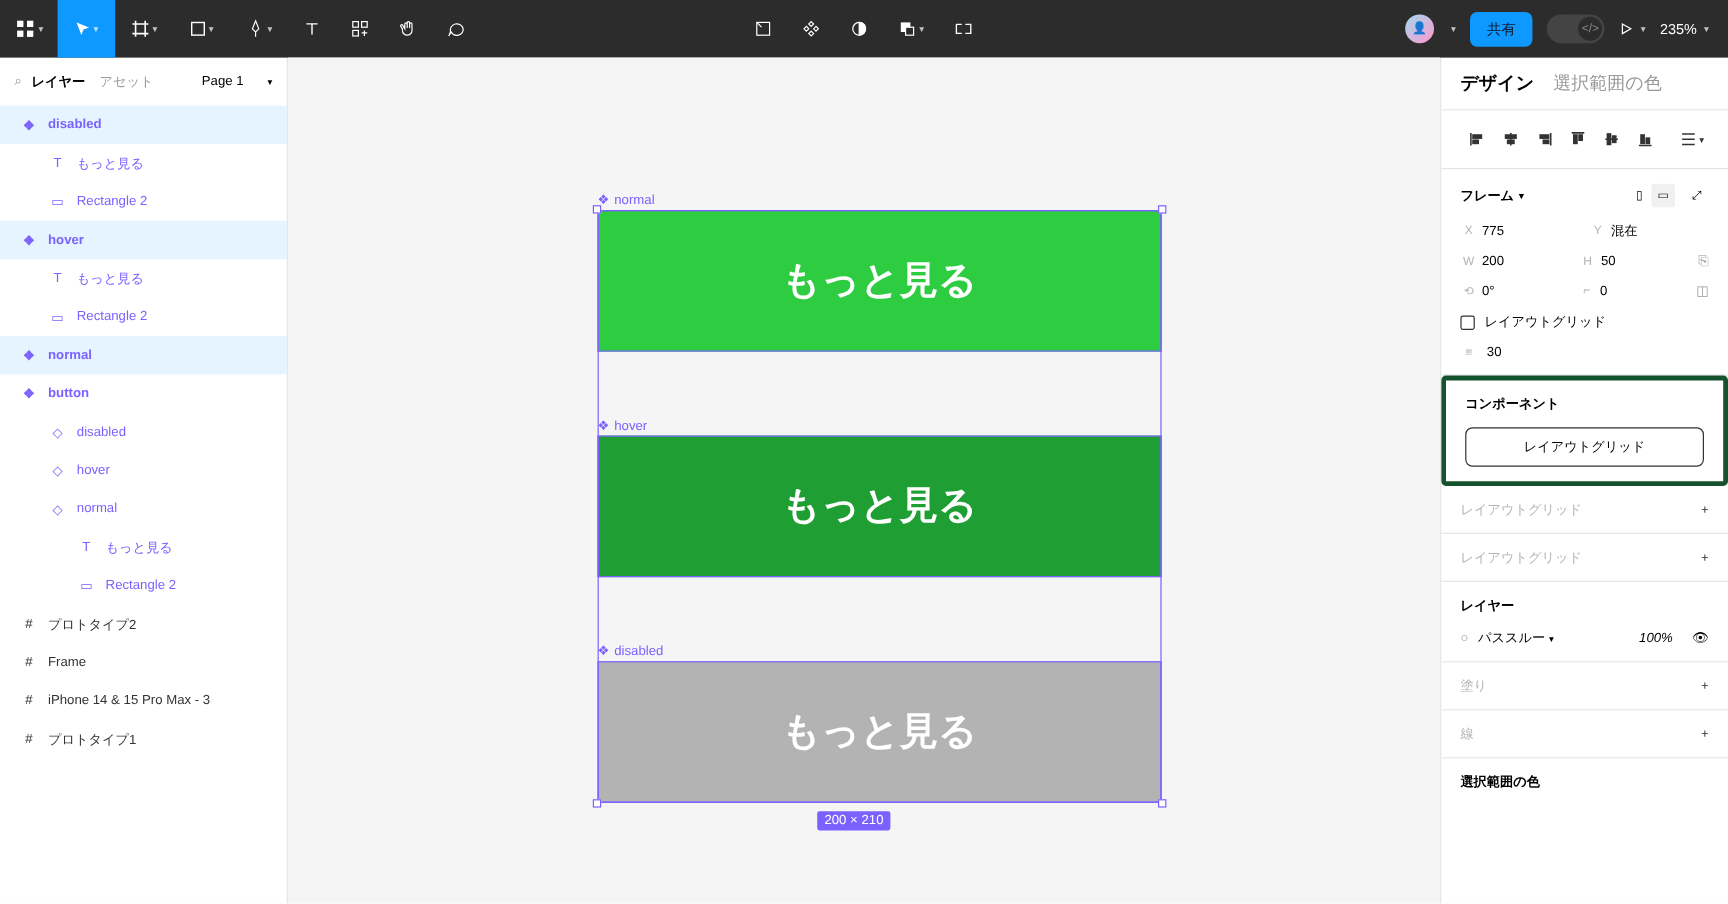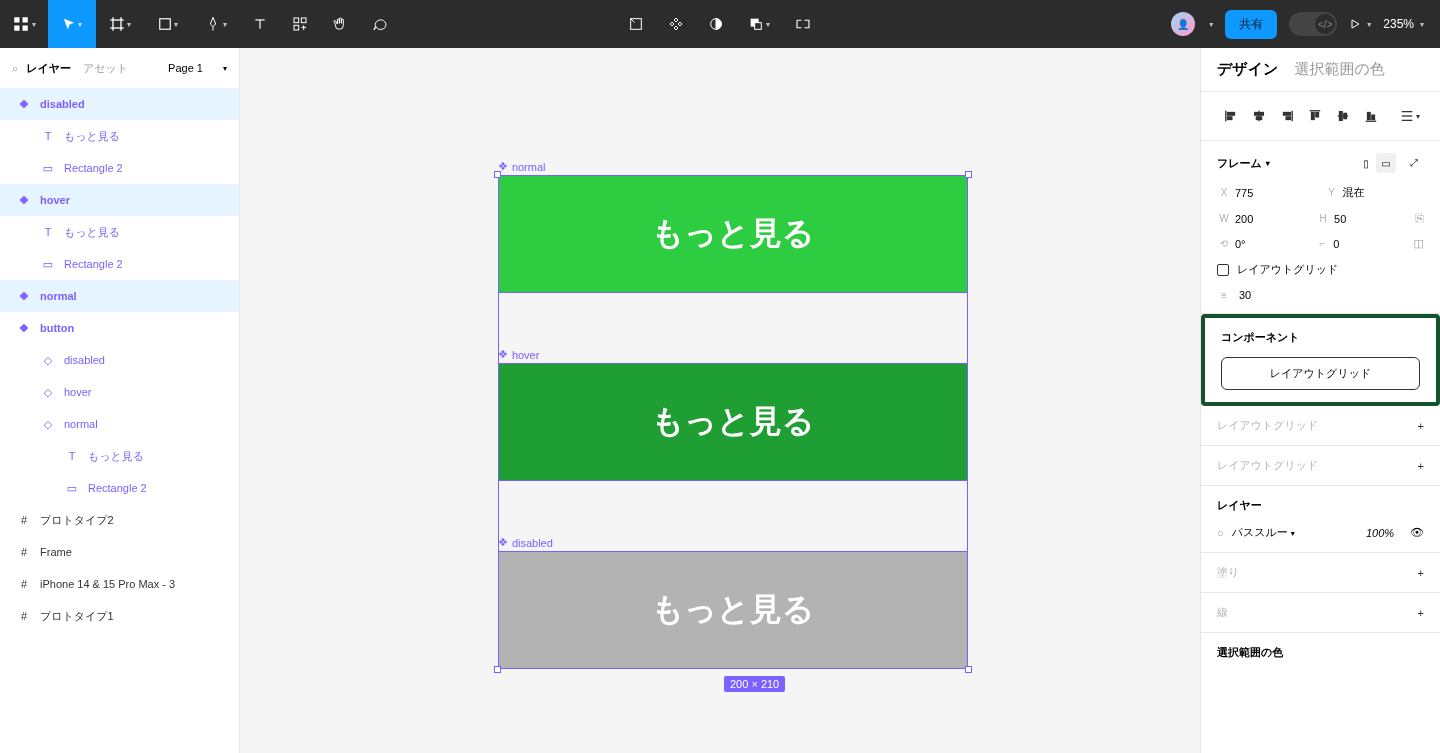--- a/index.html
+++ b/index.html
@@ -311,21 +311,21 @@
 
     <div class="sel-box" style="left:258px; top:127px; width:470px; height:494px;"></div>
     <div class="sel-box" style="left:258px; top:127px; width:470px; height:118px;"></div>
     <div class="sel-box" style="left:258px; top:315px; width:470px; height:118px;"></div>
     <div class="sel-box" style="left:258px; top:503px; width:470px; height:118px;"></div>
     <div class="sel-handle" style="left:254px; top:123px"></div>
     <div class="sel-handle" style="left:725px; top:123px"></div>
     <div class="sel-handle" style="left:254px; top:618px"></div>
     <div class="sel-handle" style="left:725px; top:618px"></div>
 
-    <div class="dims-badge" style="left:484px; top:628px">200 × 210</div>
+    <div class="dims-badge" style="left:441px; top:628px">200 × 210</div>
   </div>
 
   <div class="right-panel">
     <div class="rp-tabs">
       <span class="rp-tab active">デザイン</span>
       <span class="rp-tab">選択範囲の色</span>
     </div>
 
     <div class="rp-section">
       <div class="align-icons">

